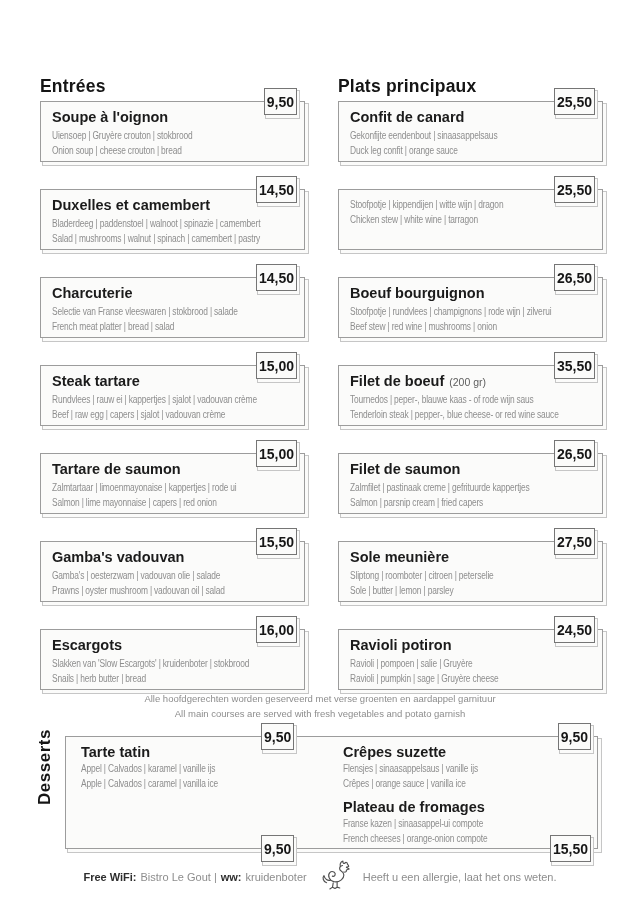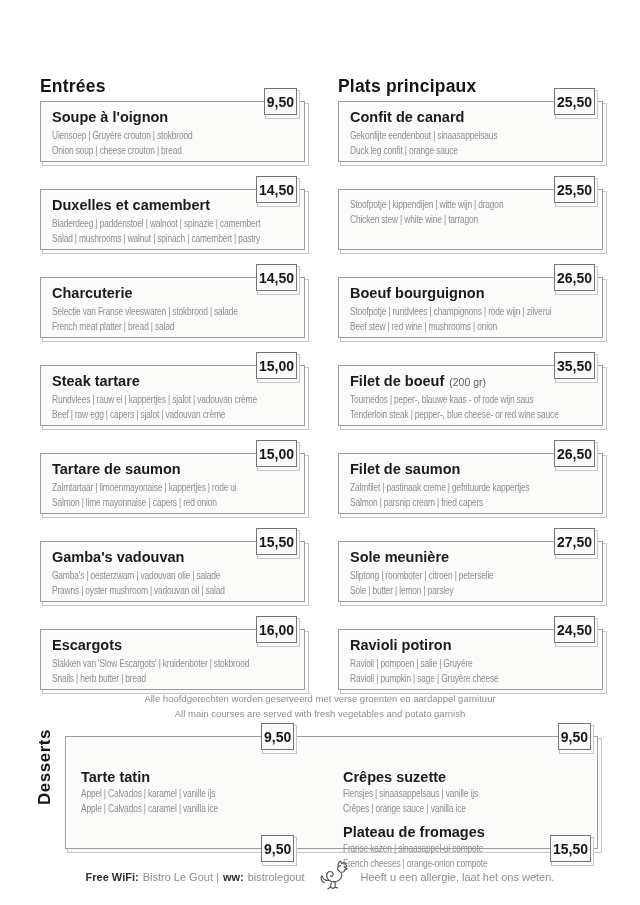--- a/index.html
+++ b/index.html
@@ -44,21 +44,21 @@
   .desserts{
     position:absolute;top:736px;left:65px;width:533px;height:113px;box-sizing:border-box;
     border:1.2px solid #9c9c9c;background:#fbfbfa;
     box-shadow:3px 3px 0 0 #fbfbfa, 3px 3px 0 1px #c6c6c6;
   }
   .desserts-label{
     position:absolute;left:-59px;top:20px;width:76px;height:20px;text-align:center;
     transform:rotate(-90deg);font-size:17px;font-weight:bold;color:#151515;letter-spacing:.5px;
   }
   .desserts-cols{display:flex;height:100%;box-sizing:border-box;padding:7px 0 0 15px;}
-  .dcol{width:265px;margin-top:25px;}
+  .dcol{width:265px;}
   .dcol + .dcol{margin-left:8px;}
   .ditem{margin-bottom:8px;}
   .ditem .item-name{margin-bottom:2px;}
   .ditem .desc{line-height:1.45;}
   .tag.t-tl{top:-14px;left:195px;right:auto;}
   .tag.t-tr{top:-14px;right:6px;}
   .tag.t-bl{top:auto;bottom:-14px;left:195px;right:auto;}
   .tag.t-br{top:auto;bottom:-14px;right:6px;}
   
   .footer{
@@ -308,21 +308,21 @@
     <div class="item-name">Plateau de fromages</div>
     <div class="desc">Franse kazen | sinaasappel-ui compote</div>
     <div class="desc">French cheeses | orange-onion compote</div>
   </div>
 </div>
     </div>
   </div>
 
   <div class="footer">
     <div class="fline">
-      <span class="fbold">Free WiFi:</span><span>Bistro Le Gout |</span><span class="fbold">ww:</span><span>bistrolegout</span>
+      <span class="fbold">Free WiFi:</span><span>Bistro Le Gout |</span><span class="fbold">ww:</span><span>kruidenboter</span>
     </div>
     <svg class="rooster" viewBox="0 0 34 40">
       <path d="M23 8 C22 4 25 2 26 2 C25.5 4 27 5 28 4.5 C29 3 31 3.2 31 5 C31 6 32.5 6.2 32.5 8 L30 9"></path>
       <path d="M30 9 L33 11 L30 12 C30.2 14 28.5 15.2 27.2 14.2"></path>
       <path d="M25.5 7 C21 8 21.8 12 24 13.2 C27.8 15.4 28.2 20 24.2 23.2 C19.4 27 12.4 26 10.4 21 C8.4 16 12.4 12.4 15.8 14.4 C18.6 16.2 17 20 14 19"></path>
       <path d="M12 23.5 C8.5 24.5 5.5 22.5 4.5 18.5 C2.5 20.5 3.5 25.5 7.5 26.5"></path>
       <path d="M15 26.5 L14.2 31.5 L11.2 33.5 M14.2 31.5 L17 33 M19.4 26 L19.4 31.5 L22.4 32.5 M19.4 31.5 L17 33"></path>
     </svg>
     <div>Heeft u een allergie, laat het ons weten.</div>
   </div>

